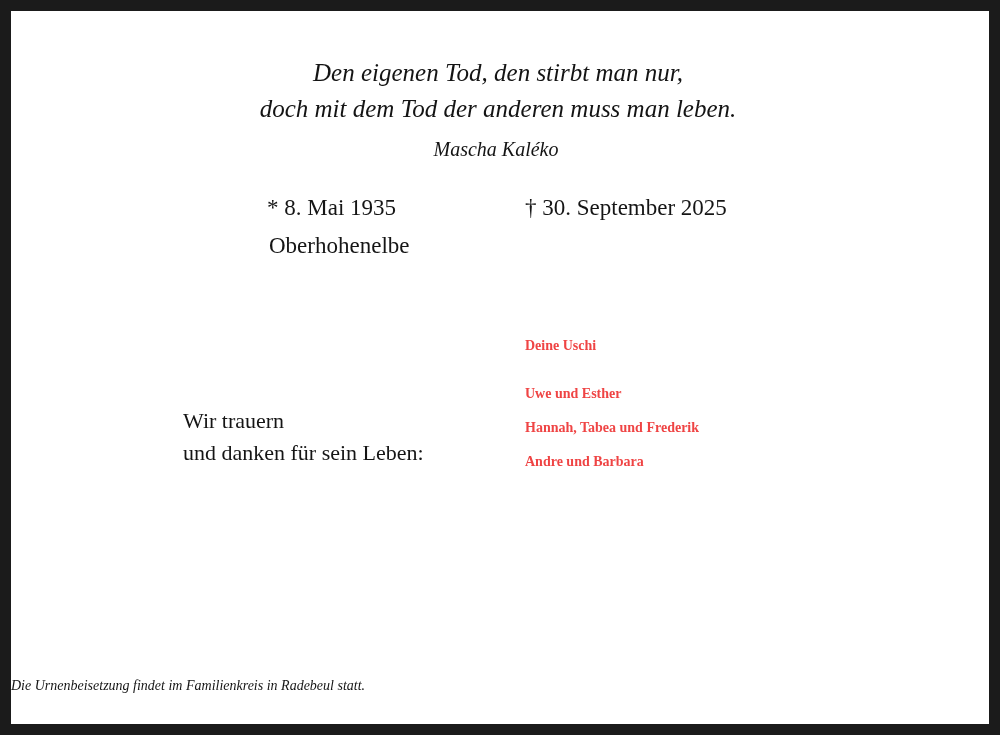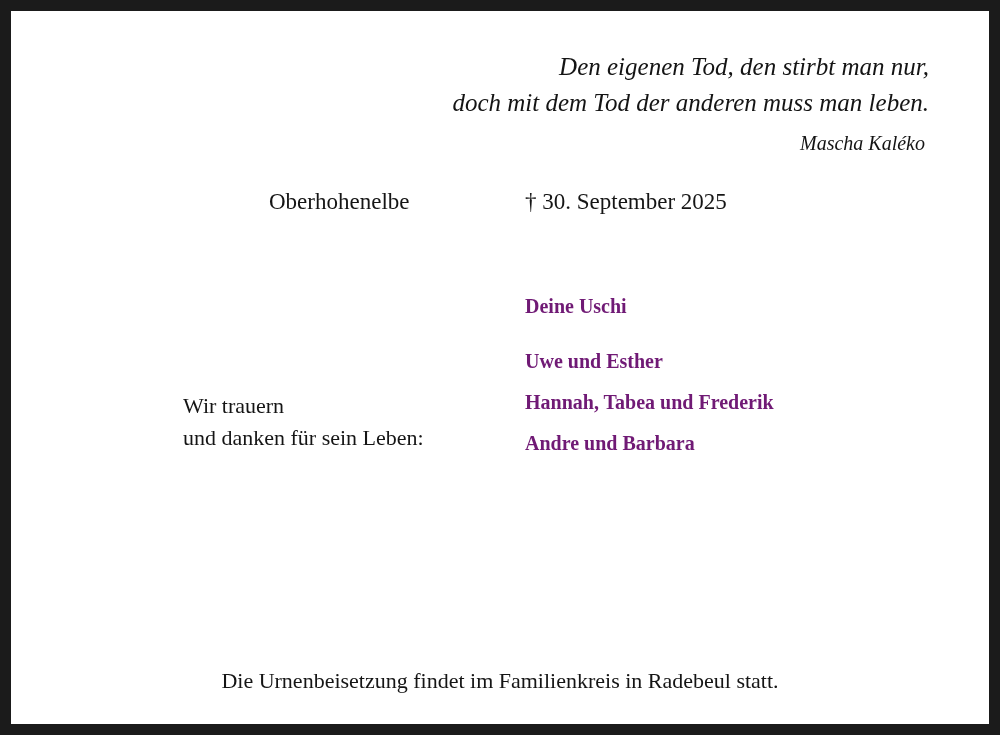--- a/index.html
+++ b/index.html
@@ -25,26 +25,26 @@
   }
   .inner {
     position: relative;
     width: 100%;
     height: 100%;
     box-sizing: border-box;
     padding: 26px 44px 10px 44px;
   }
   
   .quote {
-    text-align: right;
+    text-align: center;
     font-style: italic;
     font-size: 25px;
     line-height: 1.42;
     color: #141414;
-    margin: 12px;
+    margin: 18px;
     padding-right: 4px;
   }
   .quote-line {
     display: block;
     white-space: nowrap;
   }
   .quote-author {
     display: block;
     font-style: italic;
     font-size: 20px;
@@ -99,63 +99,64 @@
   }
   .mourn-intro {
     font-size: 22px;
     line-height: 1.48;
     color: #151515;
     width: 330px;
     flex: 0 0 330px;
   }
   .mourn-intro span { display: block; white-space: nowrap; }
   .mourn-names {
-    font-size: 20px;
+    font-size: 14px;
     font-weight: bold;
-    color: #701a75;
+    color: #ef4444;
     padding-top: 22px;
     padding-left: 12px;
   }
   .mourn-names .primary {
     display: block;
     margin-bottom: 32px;
   }
   .mourn-names .family-member {
     display: block;
     margin-bottom: 18px;
     white-space: nowrap;
   }
   .mourn-names .family-member:last-child { margin-bottom: 0; }
 
   
   .footer-note {
     position: absolute;
     left: 0;
     right: 0;
     bottom: 30px;
-    text-align: center;
-    font-size: 22px;
+    font-size: 14px;
     color: #151515;
+    font-style: italic;
   }
 </style>
 </head>
 <body>
 
 <div class="obituary">
   <div class="inner">
 
     <div class="quote">
       <span class="quote-line">Den eigenen Tod, den stirbt man nur,</span>
       <span class="quote-line">doch mit dem Tod der anderen muss man leben.</span>
       <span class="quote-author">Mascha Kaléko</span>
     </div>
 
 
     <div class="dates">
       <div class="date-col birth">
+        <span class="date-line">* 8. Mai 1935</span>
         <span class="date-line place">Oberhohenelbe</span>
       </div>
       <div class="date-col death">
         <span class="date-line">† 30. September 2025</span>
       </div>
     </div>
 
     <div class="mourn">
       <div class="mourn-intro">
         <span>Wir trauern</span>

